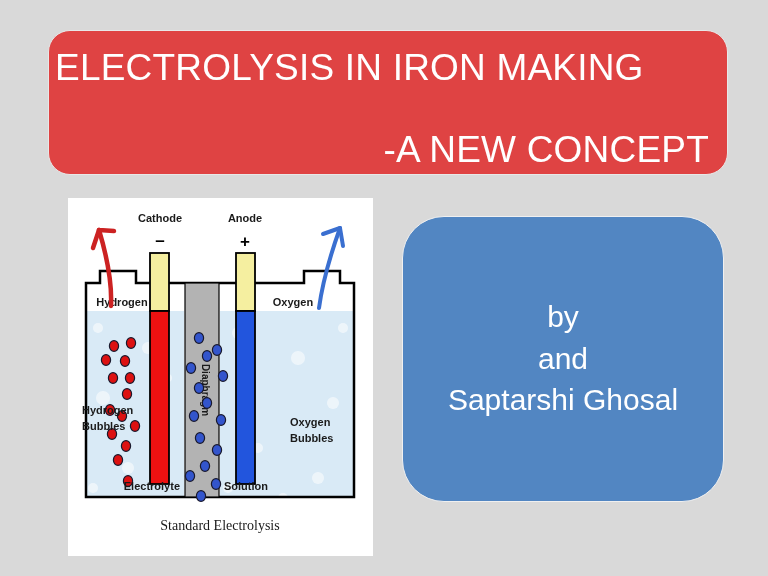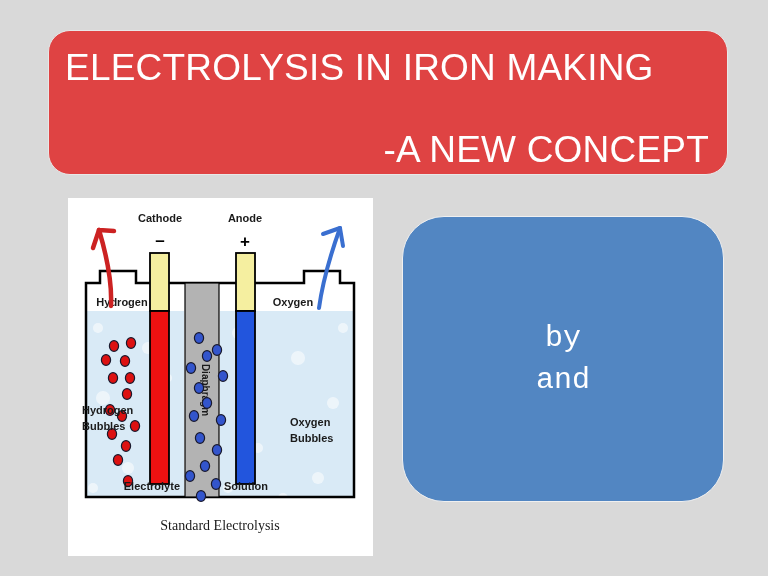--- a/index.html
+++ b/index.html
@@ -23,21 +23,21 @@
     width: 680px;
     height: 145px;
     background: #df4343;
     border: 1px solid #e8e8e8;
     border-radius: 22px;
     box-sizing: border-box;
     color: #ffffff;
   }
   #title-line-1 {
     position: absolute;
-    left: 16px;
+    left: 6px;
     top: 16px;
     font-size: 37px;
     letter-spacing: 0.2px;
     white-space: nowrap;
   }
   #title-line-2 {
     position: absolute;
     right: 18px;
     top: 98px;
     font-size: 37px;
@@ -55,21 +55,20 @@
     background: #5286c2;
     border: 1px solid #f0f0f0;
     border-radius: 42px;
     box-sizing: border-box;
     color: #ffffff;
     display: flex;
     flex-direction: column;
     align-items: center;
     justify-content: center;
     gap: 9px;
-    font-family: Liberation Mono, monospace;
   }
   .author-line {
     font-size: 30px;
     line-height: 1.08;
     text-align: center;
     white-space: nowrap;
   }
 
   
   #figure-panel {
@@ -114,20 +113,21 @@
 <body>
 
 <div id="title-banner">
   <div id="title-line-1">ELECTROLYSIS IN IRON MAKING</div>
   <div id="title-line-2">-A  NEW CONCEPT</div>
 </div>
 
 <div id="authors-card">
   <div class="author-line">by</div>
   <div class="author-line">and</div>
+  <div class="author-line">Saptarshi Ghosal</div>
 </div>
 
 <div id="figure-panel">
   <svg id="figure-svg" viewBox="0 0 305 358">
 
     <rect x="0" y="0" width="305" height="358" fill="#ffffff"></rect>
 
     <rect x="18" y="113" width="98" height="186" fill="#d9eaf6"></rect>
     <rect x="152" y="113" width="134" height="186" fill="#d9eaf6"></rect>
 

